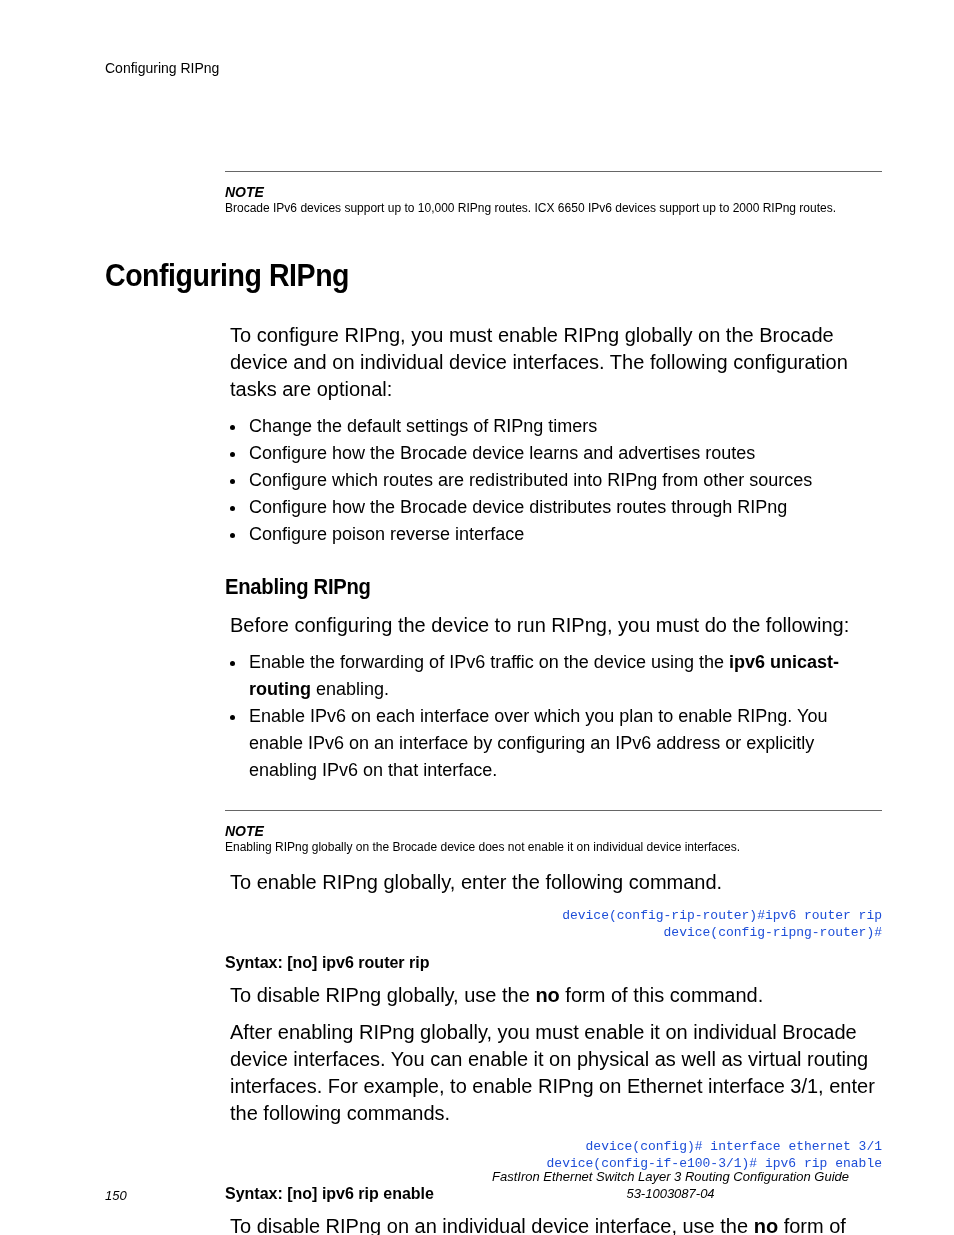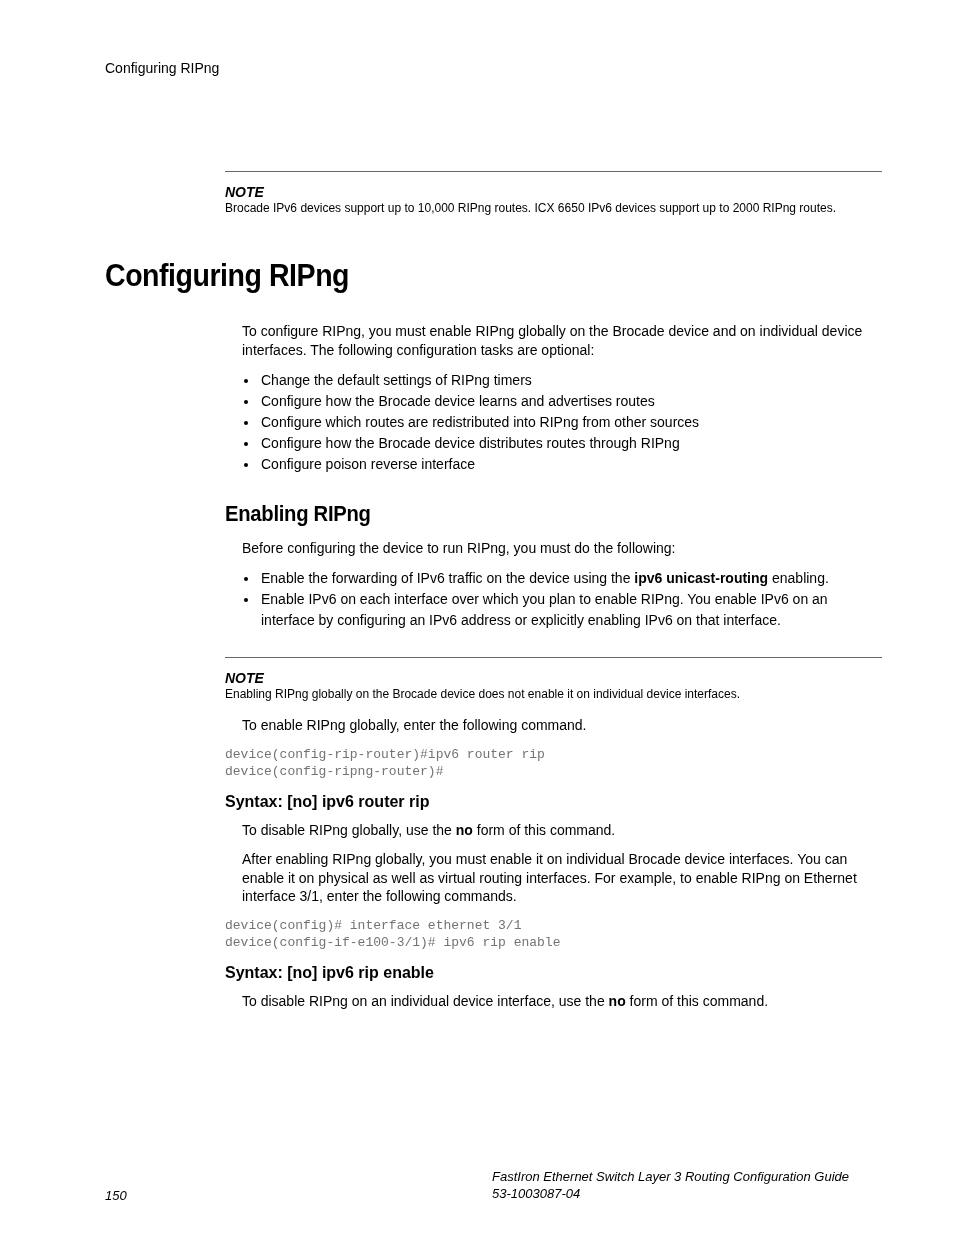--- a/index.html
+++ b/index.html
@@ -48,51 +48,52 @@
   h1.main-title {
     font-family: Arial, Helvetica, sans-serif;
     font-weight: bold;
     font-size: 31px;
     margin: 42px 0 28px 0;
     letter-spacing: -0.5px;
     transform: scaleX(0.92);
     transform-origin: left;
   }
   .para {
-    font-size: 14px;
+    font-size: 20px;
     line-height: 1.35;
-    margin: 10px 17px;
+    margin: 10px 5px;
   }
   ul.bullets {
     margin: 8px 0 8px 0;
     padding-left: 22px;
   }
   ul.bullets li {
-    font-size: 14px;
+    font-size: 18px;
     line-height: 1.5;
     list-style-type: disc;
-    margin-left: 12px;
+    margin-left: 0;
     padding-left: 2px;
   }
   h2.sub-title {
     font-family: Arial, Helvetica, sans-serif;
     font-weight: bold;
     font-size: 22px;
     margin: 26px 0 12px 0;
     letter-spacing: -0.3px;
     transform: scaleX(0.92);
     transform-origin: left;
   }
   .code {
     font-family: "Courier New", Courier, monospace;
     font-size: 13px;
     line-height: 1.3;
     white-space: pre;
     margin: 12px 0;
-    color: #737373;
+    color: #1d4ed8;
+    text-align: right;
   }
   .syntax {
     font-weight: bold;
     font-size: 16px;
     margin: 10px 0;
   }
   .inline-bold {
     font-weight: bold;
   }
   .footer {
@@ -103,21 +104,21 @@
     display: flex;
     justify-content: space-between;
     align-items: flex-end;
     font-size: 13px;
     font-style: italic;
   }
   .footer .page-num {
     font-style: italic;
   }
   .footer .doc-title {
-    text-align: left;
+    text-align: center;
     line-height: 1.3;
   }
   .footer .doc-id {
     display: block;
   }
 </style>
 </head>
 <body>
 
 <div class="page">

